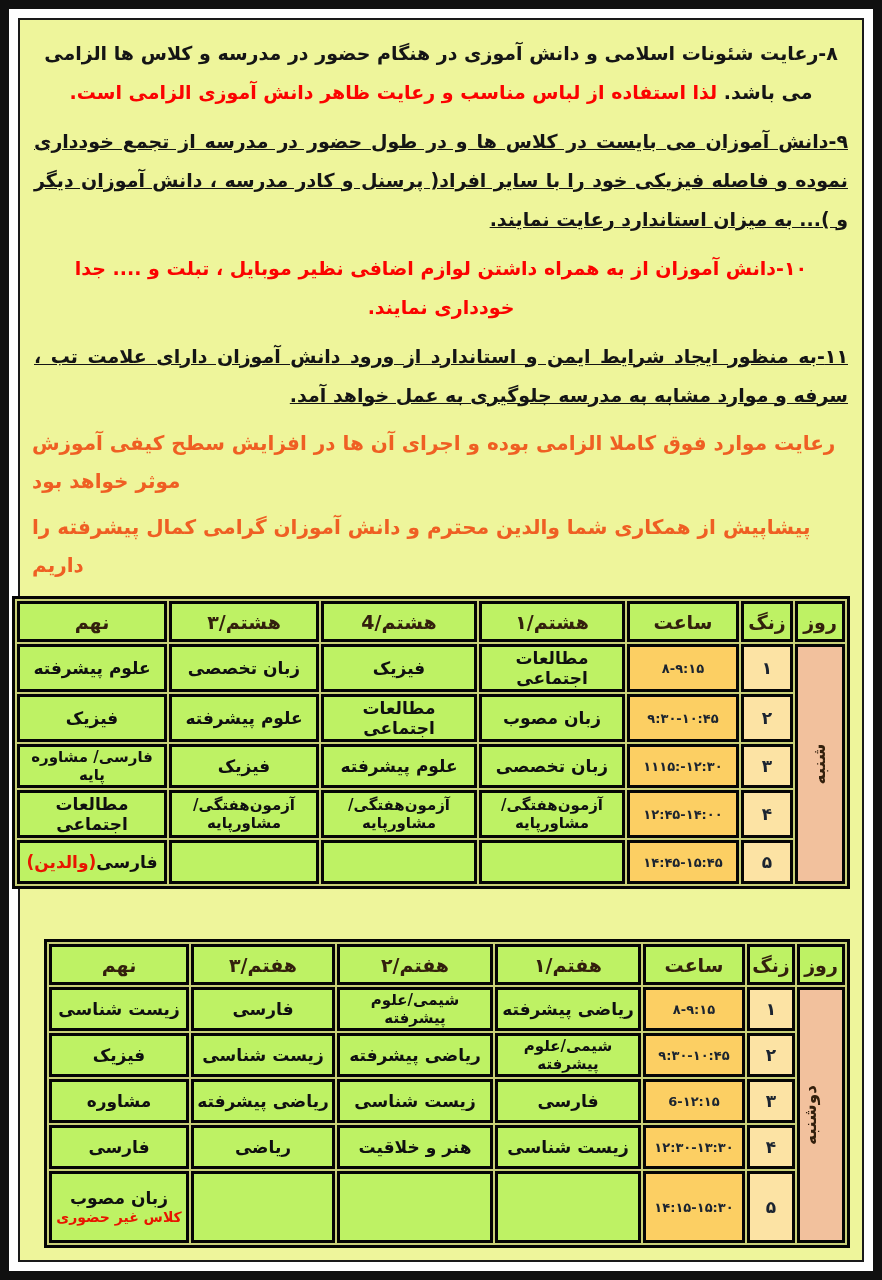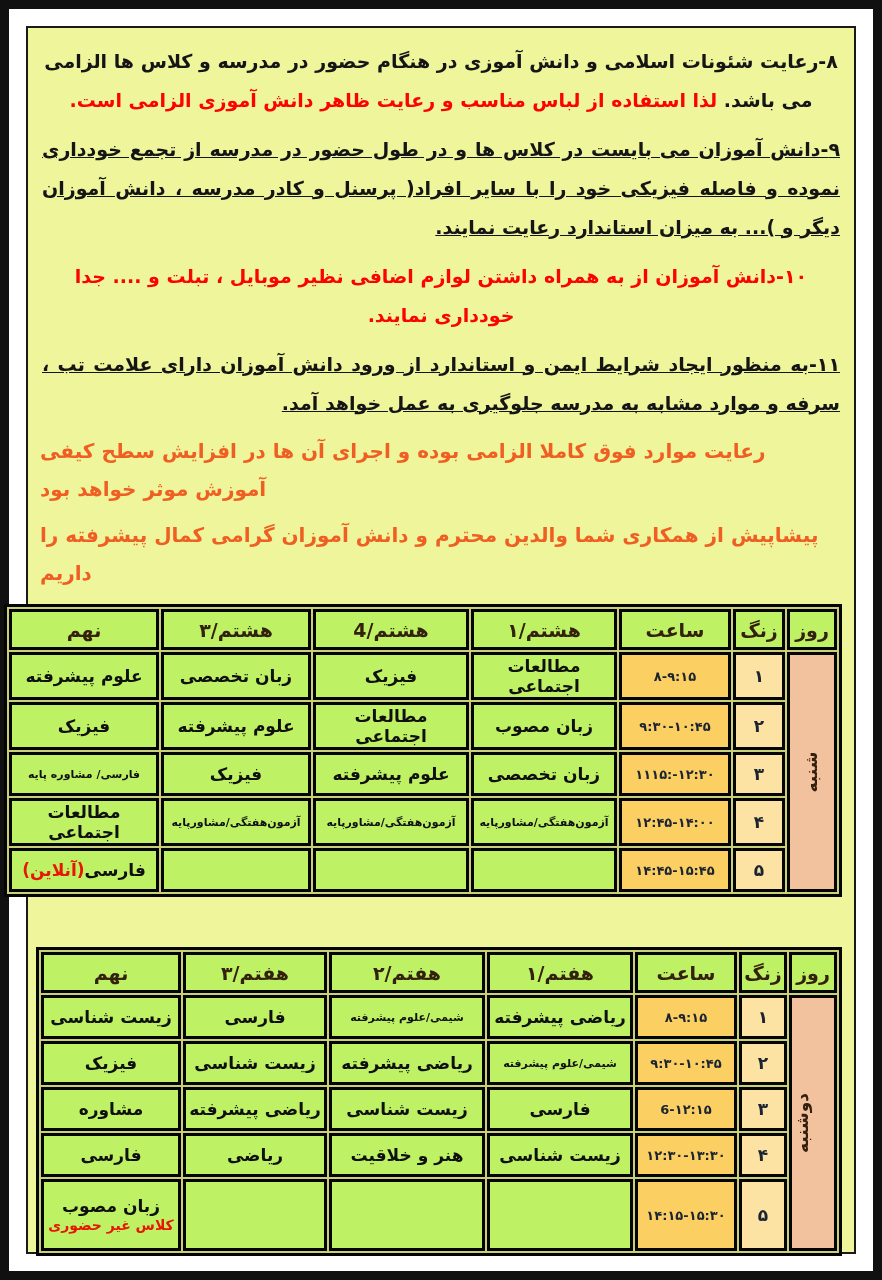--- a/index.html
+++ b/index.html
@@ -4,21 +4,21 @@
 <style>
   html,body{margin:0;padding:0;}
   body{
     width:882px;height:1280px;overflow:hidden;
     background:#ffffff;
     font-family:"DejaVu Sans","Liberation Sans",sans-serif;
     font-weight:bold;
   }
   .frame-outer{
     box-sizing:border-box;width:882px;height:1280px;
-    border:9px solid #101010;background:#ffffff;padding:17px;
+    border:9px solid #101010;background:#ffffff;padding:9px;
   }
   .frame-inner{
     box-sizing:border-box;width:100%;height:100%;
     border:2px solid #1a1a1a;background:#eef59b;
     padding:14px 12px 0 12px;direction:rtl;
   }
   .para{
     margin:0 2px 10px 2px;
     font-size:19px;line-height:2.05;color:#151515;
   }
@@ -44,21 +44,21 @@
   }
   table.sched thead tr{height:41px;}
   table.sched tbody tr{height:44px;}
   #table-1 tbody tr:last-child{height:72px;}
   .hcell{background:#bef264;color:#33200d;font-size:19px;}
   .daycell{background:#f2c19d;color:#33200d;}
   .dayrot{display:inline-block;transform:rotate(-90deg);white-space:nowrap;font-size:17px;letter-spacing:1px;}
   .bellcell{background:#fce3a4;color:#1b2430;font-size:17px;}
   .timecell{background:#fccf63;color:#1b2430;font-size:13px;direction:ltr;unicode-bidi:isolate;}
   .subjcell{background:#bef264;color:#101010;font-size:17px;}
-  .subjcell.small{font-size:11px;}
+  .subjcell.small{font-size:15px;}
   .redtxt{color:#e81500;}
   .redtxt.stack{display:block;font-size:14px;line-height:1.4;}
 </style>
 </head>
 <body>
 
 <div class="frame-outer">
   <div class="frame-inner">
 
     <p class="para p-center"><span>۸-رعایت شئونات اسلامی و دانش آموزی در هنگام حضور در مدرسه و کلاس ها الزامی می باشد. </span><span class="red-em">لذا استفاده از لباس مناسب و رعایت ظاهر دانش آموزی الزامی است.</span></p>
@@ -127,21 +127,21 @@
             <td class="subjcell small"><span>آزمون‌هفتگی/مشاورپایه</span></td>
             <td class="subjcell small"><span>آزمون‌هفتگی/مشاورپایه</span></td>
             <td class="subjcell"><span>مطالعات اجتماعی</span></td>
           </tr>
           <tr>
             <td class="bellcell">۵</td>
             <td class="timecell">۱۴:۴۵-۱۵:۴۵</td>
             <td class="subjcell"></td>
             <td class="subjcell"></td>
             <td class="subjcell"></td>
-            <td class="subjcell"><span>فارسی</span><span class="redtxt">(آنلاین)</span></td>
+            <td class="subjcell"><span>فارسی</span><span class="redtxt">(والدین)</span></td>
           </tr>
         </tbody>
     </table>
 
     <table class="sched" id="table-1">
       <colgroup>
         <col style="width:48px">
           <col style="width:48px">
           <col style="width:102px">
         <col style="width:146px">

